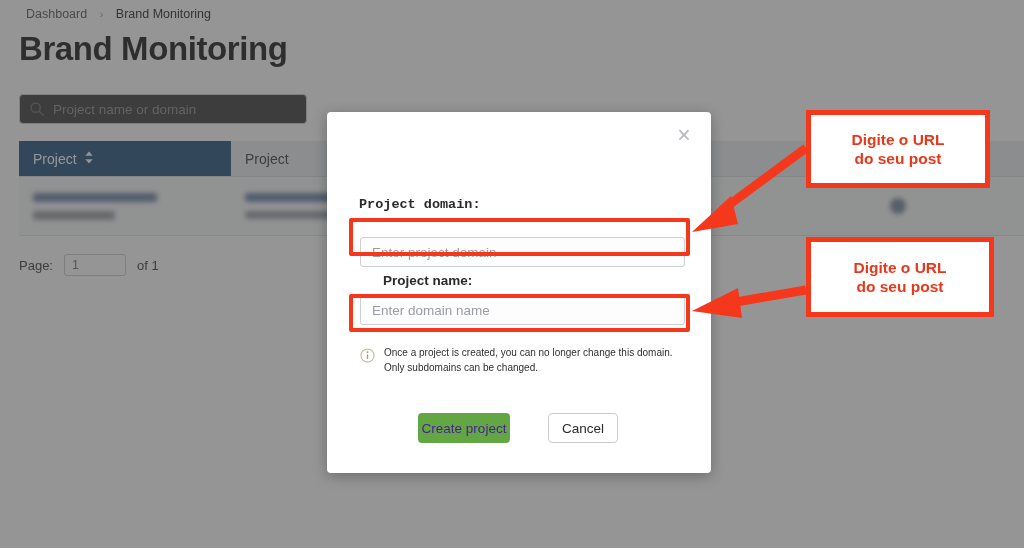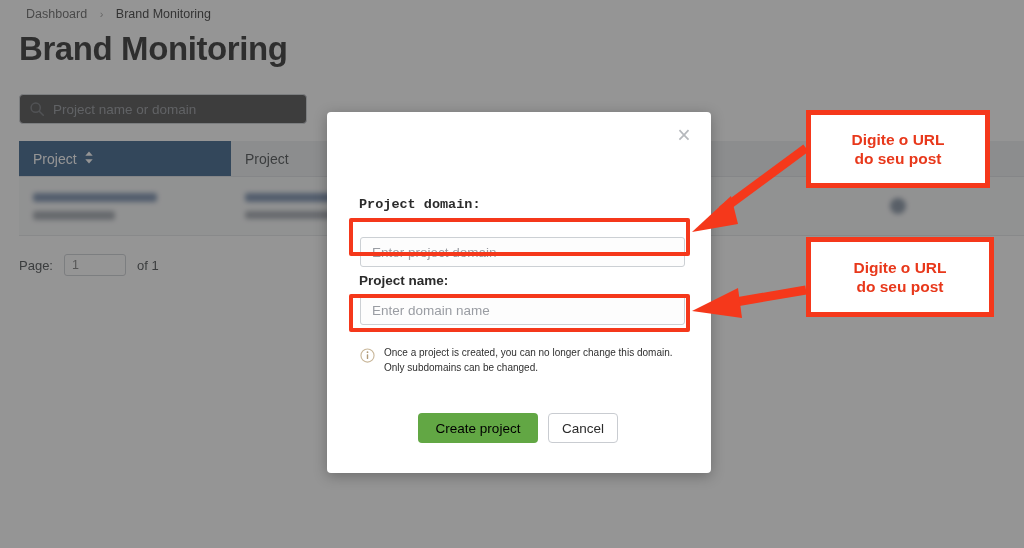--- a/index.html
+++ b/index.html
@@ -191,21 +191,21 @@
     color: #1f1f1f;
   }
   .field-label {
     position: absolute;
     left: 32px;
     font-size: 13.5px;
     font-weight: bold;
     color: #2b2b2b;
   }
   .label-domain { top: 85px; font-family: Liberation Mono, monospace; }
-  .label-name   { top: 161px; }
+  .label-name   { top: 161px; margin-left: 24px; }
 
   .field-input {
     position: absolute;
     left: 33px;
     width: 325px;
     height: 30px;
     border: 1px solid #ccd0d4;
     border-radius: 3px;
     background: #fdfdfd;
     font-size: 13.5px;
@@ -253,23 +253,23 @@
     height: 30px;
     border-radius: 4px;
     font-size: 13.5px;
     font-family: "Liberation Sans", sans-serif;
     cursor: pointer;
     border: 1px solid transparent;
   }
   .btn-create {
     left: 91px;
     top: 301px;
-    width: 120px;
+    width: 92px;
     background: #62a744;
-    color: #000000;
+    color: #4c1d95;
   }
   .btn-cancel {
     left: 221px;
     top: 301px;
     width: 70px;
     background: #ffffff;
     color: #2b2b2b;
     border: 1px solid #c9ccd1;
   }
 

